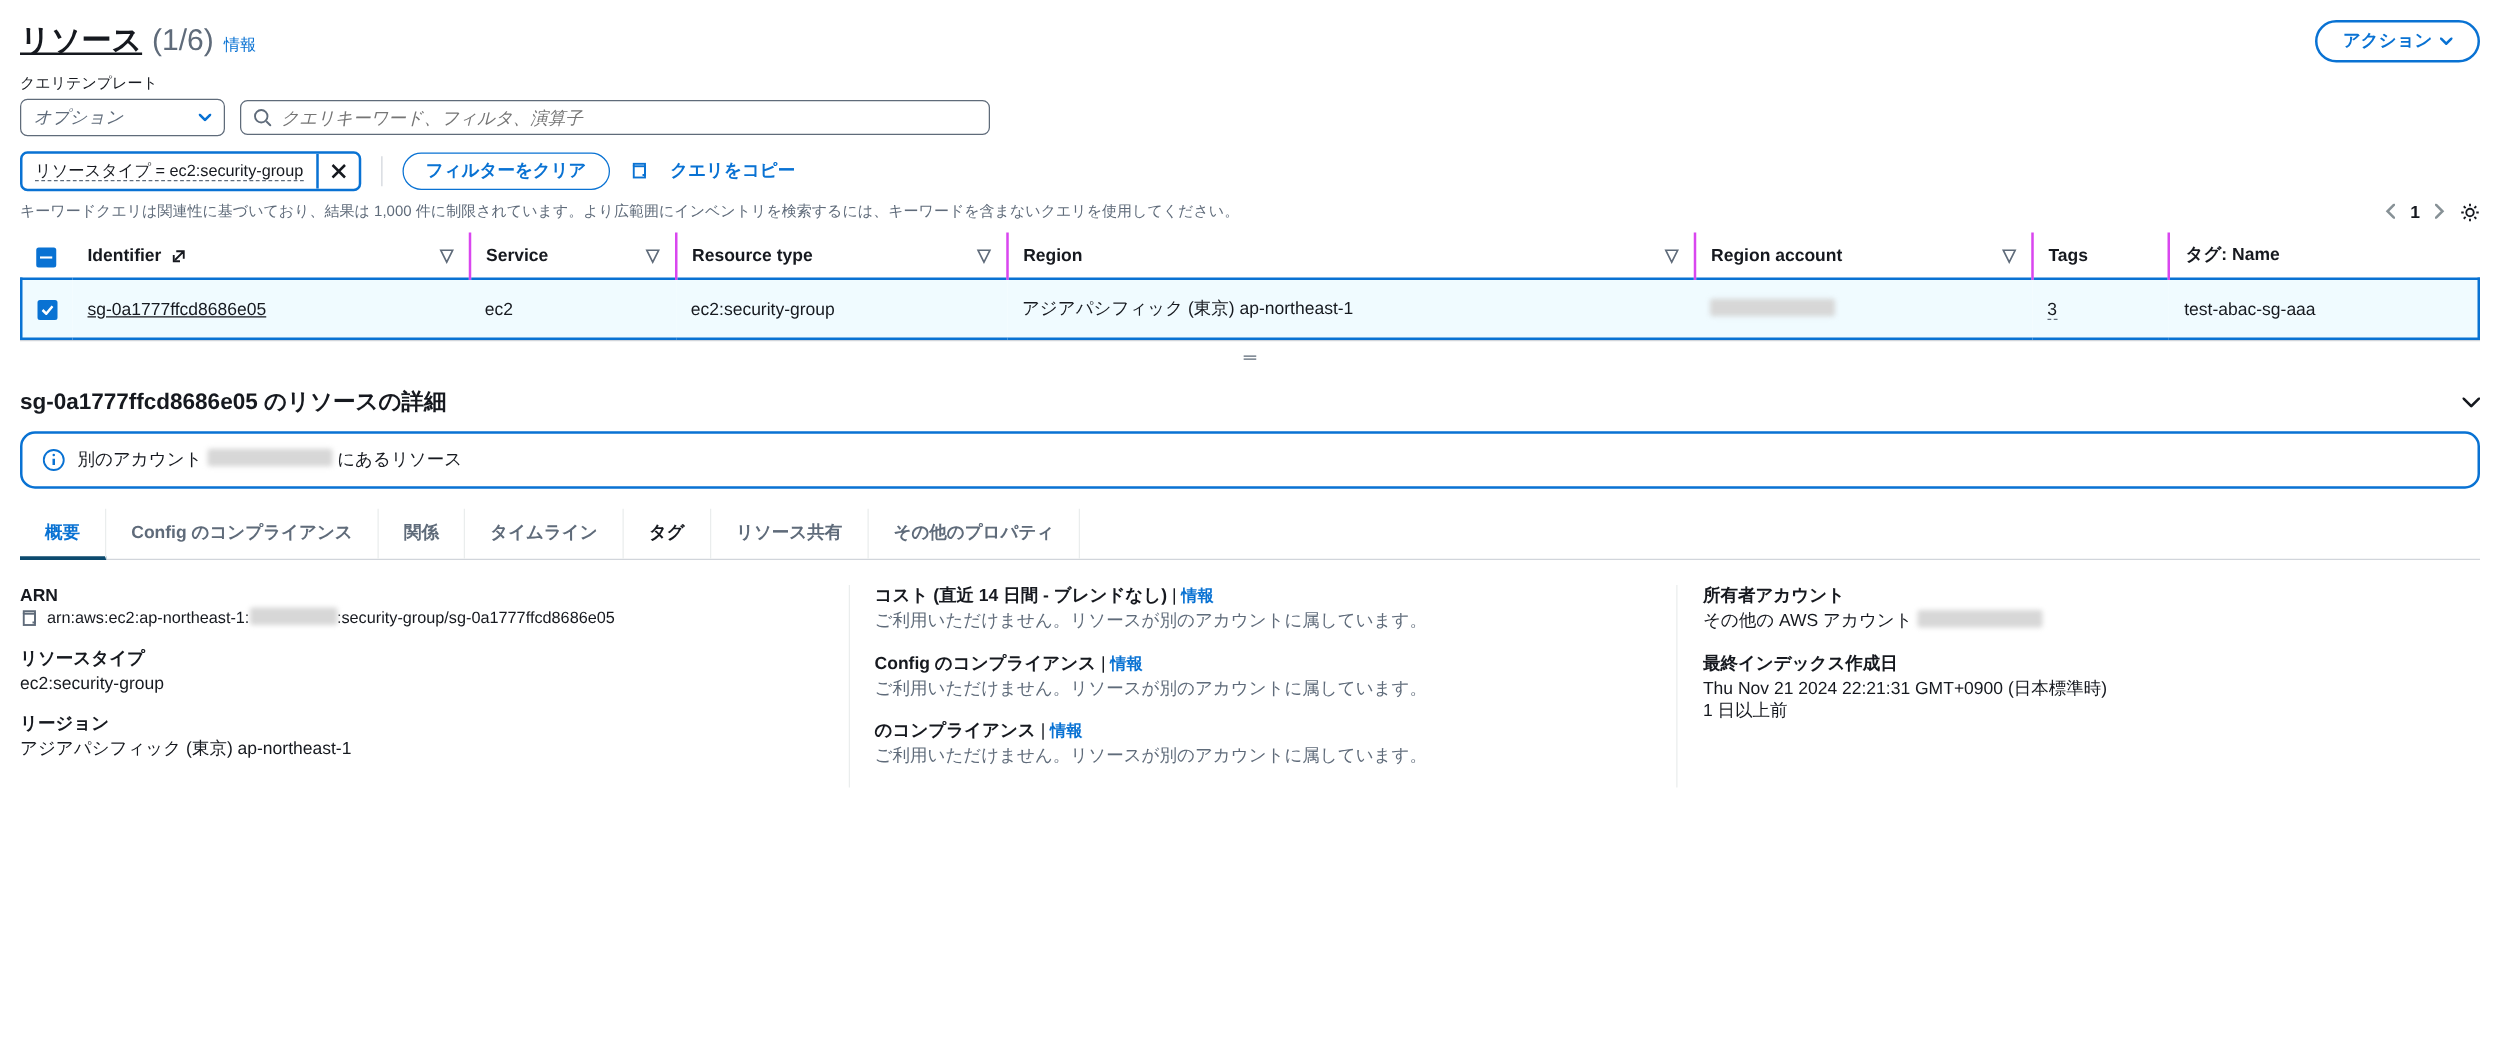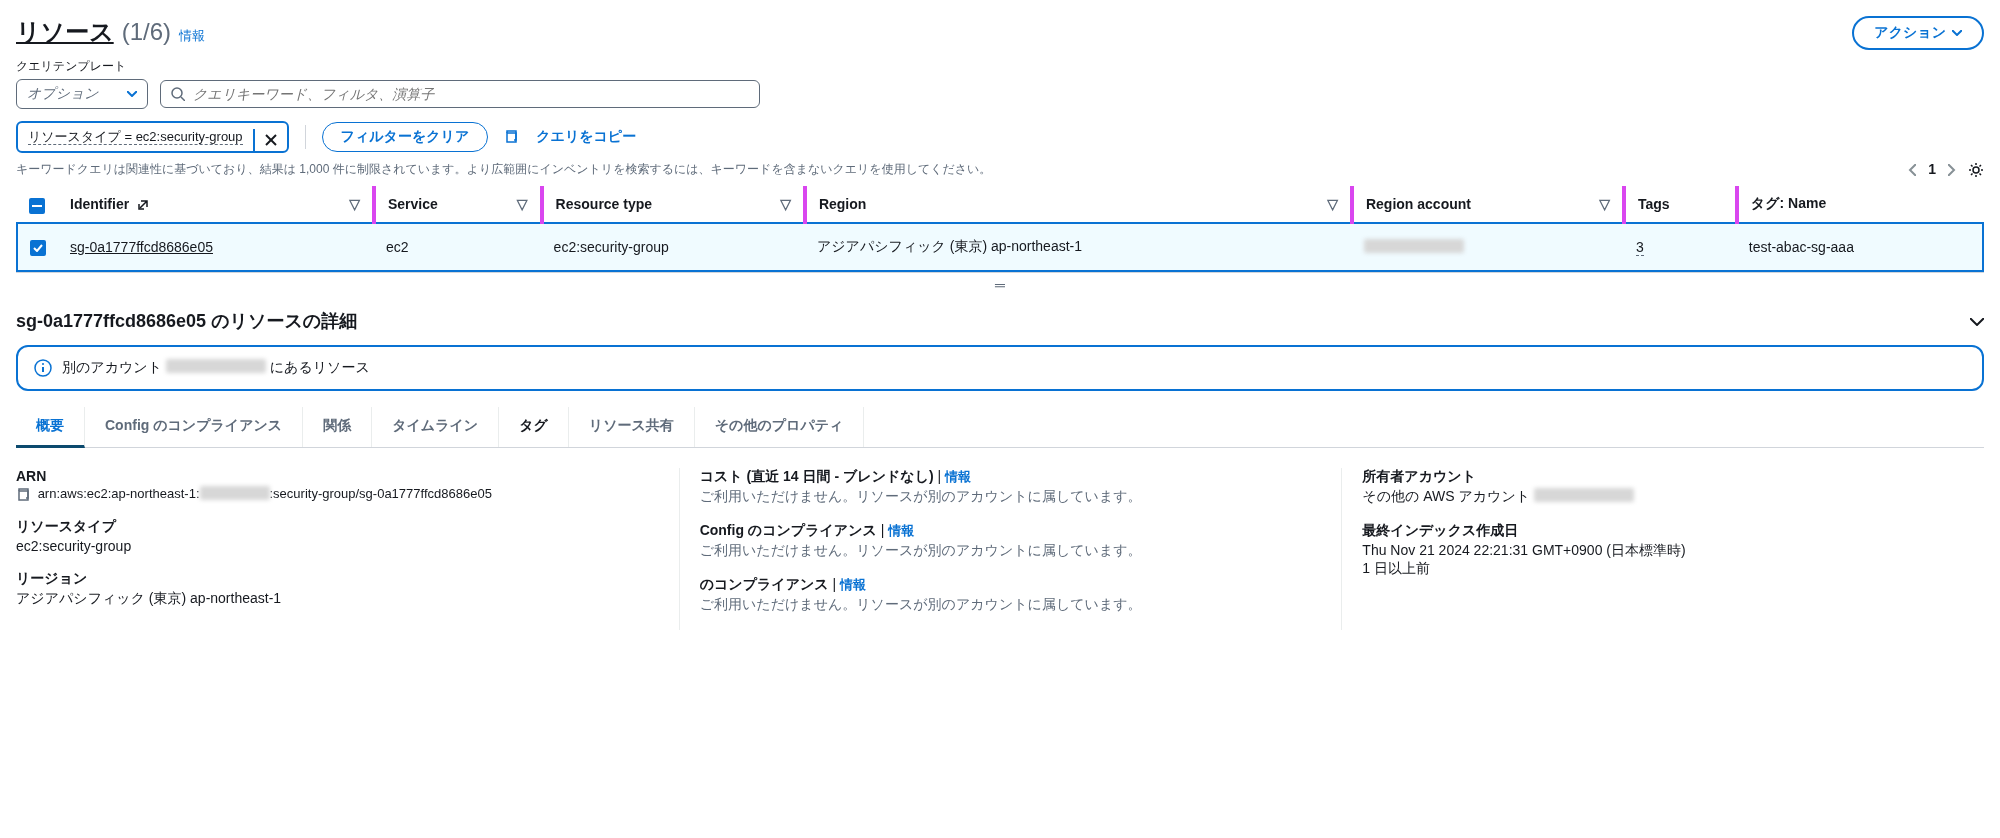--- a/index.html
+++ b/index.html
@@ -5,40 +5,40 @@
 * { box-sizing: border-box; margin: 0; padding: 0; }
 body { font-family: "Amazon Ember", "Helvetica Neue", Arial, sans-serif; font-size: 14px; color: #16191f; background: #fff; padding: 16px; }
 .header-row { display: flex; justify-content: space-between; align-items: flex-start; margin-bottom: 8px; }
 .title-group { display: flex; align-items: baseline; gap: 8px; }
 .title { font-size: 24px; font-weight: 700; text-decoration: underline; }
 .title-count { font-size: 24px; font-weight: 400; color: #5f6b7a; }
 .info-link { color: #0972d3; font-size: 13px; cursor: pointer; }
 .action-btn { border: 2px solid #0972d3; color: #0972d3; background: #fff; border-radius: 20px; padding: 6px 20px; font-size: 14px; font-weight: 700; cursor: pointer; display: inline-flex; align-items: center; gap: 6px; }
 .query-label { font-size: 12px; margin-bottom: 4px; }
 .query-row { display: flex; gap: 12px; align-items: center; margin-bottom: 12px; }
-.template-select { border: 1px solid #5f6b7a; border-radius: 6px; padding: 5px 10px; width: 132px; display: flex; justify-content: space-between; align-items: center; cursor: pointer; font-style: italic; color: #5f6b7a; }
+.template-select { border: 1px solid #5f6b7a; border-radius: 6px; padding: 5px 10px; width: 164px; display: flex; justify-content: space-between; align-items: center; cursor: pointer; font-style: italic; color: #5f6b7a; }
 .search-box { border: 1px solid #5f6b7a; border-radius: 6px; padding: 5px 10px; width: 600px; display: flex; align-items: center; gap: 8px; }
 .search-box input { border: none; outline: none; flex: 1; font-size: 14px; font-style: italic; color: #5f6b7a; background: transparent; }
 .filter-row { display: flex; gap: 16px; align-items: center; margin-bottom: 8px; }
-.filter-chip-group { display: flex; border: 2px solid #0972d3; border-radius: 6px; overflow: hidden; align-items: flex-end; }
+.filter-chip-group { display: flex; border: 2px solid #0972d3; border-radius: 6px; overflow: hidden; }
 .filter-chip { padding: 5px 10px; font-size: 13px; }
 .filter-chip-key { border-bottom: 1px dashed #5f6b7a; }
 .filter-chip-close { border-left: 2px solid #0972d3; padding: 5px 10px; cursor: pointer; display: flex; align-items: center; }
 .divider-v { width: 1px; height: 24px; background: #d1d5db; }
 .pill-btn { border: 1px solid #0972d3; color: #0972d3; background: #fff; border-radius: 20px; padding: 5px 18px; font-size: 14px; font-weight: 700; cursor: pointer; }
 .text-btn { color: #0972d3; font-weight: 700; cursor: pointer; display: inline-flex; align-items: center; gap: 18px; font-size: 14px; }
 .hint-text { font-size: 12px; color: #5f6b7a; margin-bottom: 12px; }
 .pager-row { display: flex; justify-content: flex-end; align-items: center; gap: 12px; margin-top: -30px; margin-bottom: 8px; }
 .pager-arrow { color: #879196; cursor: pointer; font-size: 16px; }
 .pager-num { font-weight: 700; }
 .gear { cursor: pointer; }
 table { width: 100%; border-collapse: collapse; }
 thead th { text-align: left; padding: 8px 12px; font-weight: 700; font-size: 14px; border-bottom: 1px solid #d1d5db; }
 thead th .sort { float: right; color: #5f6b7a; cursor: pointer; }
-.th-divider { border-right: 4px solid #d946ef; }
+.th-divider { border-right: 2px solid #d946ef; }
 tbody tr.selected { background: #f0fbff; border: 2px solid #0972d3; }
 tbody td { padding: 14px 12px; font-size: 14px; }
 .checkbox { width: 16px; height: 16px; border: 2px solid #0972d3; border-radius: 2px; display: inline-flex; align-items: center; justify-content: center; cursor: pointer; }
 .checkbox.checked { background: #0972d3; color: #fff; }
 .checkbox.indeterminate { background: #0972d3; color: #fff; }
 .ext-link-icon { display: inline-block; margin-left: 4px; }
 .underline-dashed { border-bottom: 1px dashed #5f6b7a; cursor: pointer; }
 .blur-box { background: #d7d7d7; color: transparent; border-radius: 2px; user-select: none; filter: blur(2px); display: inline-block; min-width: 100px; height: 14px; }
 .splitter { text-align: center; padding: 4px; color: #5f6b7a; border-top: 1px solid #d1d5db; cursor: row-resize; }
 .detail-header { display: flex; justify-content: space-between; align-items: center; padding: 12px 0; }

